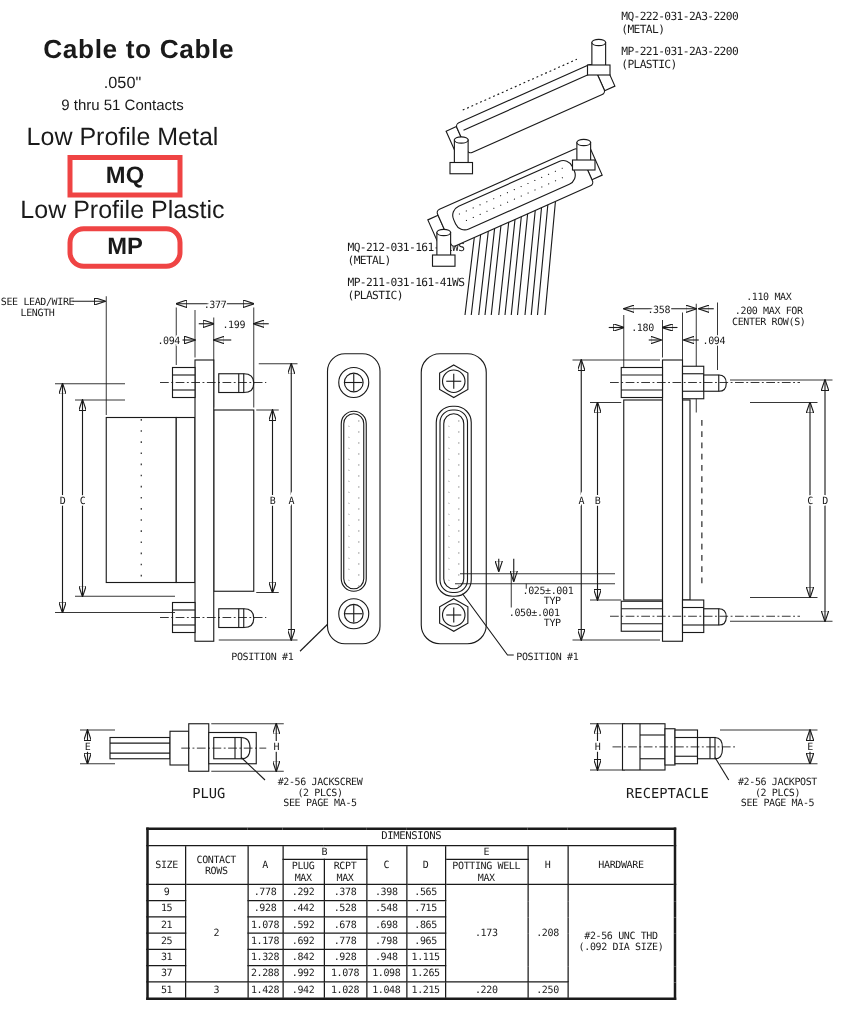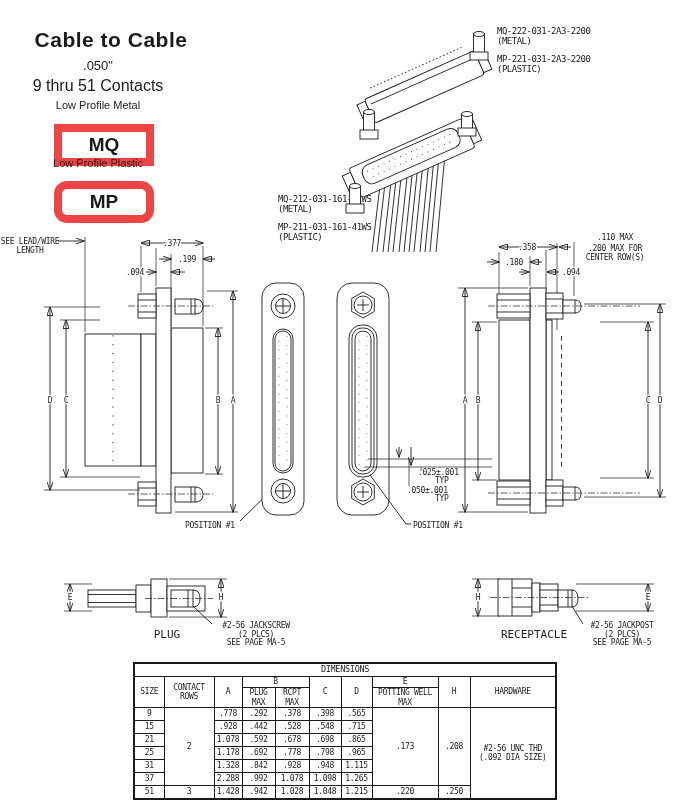--- a/index.html
+++ b/index.html
@@ -2,23 +2,23 @@
 <html><head>
 <meta charset="utf-8">
 <style>
   html,body{margin:0;padding:0;background:#fff;}
   body{width:683px;height:807px;position:relative;font-family:"Liberation Sans",sans-serif;color:#1a1a1a;overflow:hidden;}
   .abs{position:absolute;}
   .ctr{text-align:center;}
   
   .title{font-size:21px;font-weight:bold;letter-spacing:.5px;}
   .sub1{font-size:13px;}
-  .sub2{font-size:16px;}
-  .profile{font-size:11px;}
-  .codebox{border:8px solid #ef4444;width:84px;height:26px;line-height:26px;text-align:center;font-size:19px;font-weight:bold;}
+  .sub2{font-size:12px;}
+  .profile{font-size:20px;}
+  .codebox{border:4px solid #ef4444;width:84px;height:26px;line-height:26px;text-align:center;font-size:19px;font-weight:bold;}
   
   .pn{font-family:"DejaVu Sans Mono",monospace;font-size:9px;line-height:9.5px;letter-spacing:-0.5px;}
   .pn .gap{height:9px;}
   
   svg{overflow:visible;}
   svg line, svg path, svg polyline{stroke:#1a1a1a;stroke-width:.9;fill:none;}
   svg rect, svg circle, svg ellipse, svg polygon{fill:#fff;stroke:#1a1a1a;stroke-width:.9;}
   svg text{font-family:"DejaVu Sans Mono",monospace;font-size:8px;fill:#1a1a1a;stroke:none;letter-spacing:-0.3px;}
   svg text.halo{paint-order:stroke;stroke:#fff;stroke-width:2.6px;}
   svg text.big{font-size:11px;letter-spacing:0;}
@@ -26,21 +26,21 @@
   .ae{marker-end:url(#ae);}
   .cl{stroke-dasharray:7 2 1.5 2;stroke-width:.7;}
   .thin{stroke-width:.7;}
   .dotsB{stroke-linecap:round;stroke-dasharray:.1 8.7;fill:none;}
   .dotsW{stroke:#fff;stroke-linecap:round;stroke-dasharray:.1 8.7;fill:none;}
   .stripes{stroke-dasharray:1.3 7.6;fill:none;}
   .teeth{stroke-dasharray:4.6 4.4;fill:none;}
   .pins{stroke-dasharray:1.5 2.3;fill:none;}
   .facedots{stroke-linecap:round;stroke-dasharray:.1 5.9;fill:none;}
   
-  .dimtable{border-collapse:collapse;table-layout:fixed;width:424px;margin-left:16px;}
+  .dimtable{border-collapse:collapse;table-layout:fixed;width:424px;}
   .dimtable th,.dimtable td{border:1px solid #1a1a1a;font-family:"DejaVu Sans Mono",monospace;font-size:8px;font-weight:normal;text-align:center;padding:0;line-height:1.15;letter-spacing:-0.3px;}
   .dimtable{border:2px solid #1a1a1a;}
   .dimtable .titlerow th{height:12px;font-size:8.5px;}
   .dimtable .h1 th{height:10px;}
   .dimtable .h2 th{height:19px;}
   .dimtable td{height:12px;}
   .hw{text-align:left;padding-left:4px;}
 </style>
 </head>
 <body>
@@ -48,21 +48,21 @@
 <div class="abs" style="left:8px;top:0;width:180px;">
   <div class="abs ctr title" style="left:13px;top:28px;width:180px;">Cable to Cable</div>
   <div class="abs ctr sub1" style="left:0;top:58px;width:180px;">.050"</div>
   <div class="abs ctr sub2" style="left:0;top:77px;width:180px;">9 thru 51 Contacts</div>
   <div class="abs ctr profile" style="left:0;top:99px;width:180px;">Low Profile Metal</div>
   <div class="abs codebox" style="left:46px;top:124px;">MQ</div>
   <div class="abs ctr profile" style="left:0;top:157px;width:180px;">Low Profile Plastic</div>
   <div class="abs codebox" style="left:46px;top:181px;border-radius:13px;">MP</div>
 </div>
 
-<div class="abs pn" style="left:497px;top:27px;">
+<div class="abs pn" style="left:497px;top:10px;">
   <div>MQ-222-031-2A3-2200</div>
   <div>(METAL)</div>
   <div class="gap"></div>
   <div>MP-221-031-2A3-2200</div>
   <div>(PLASTIC)</div>
 </div>
 <div class="abs pn" style="left:278px;top:195px;">
   <div>MQ-212-031-161-41WS</div>
   <div>(METAL)</div>
   <div class="gap"></div>

